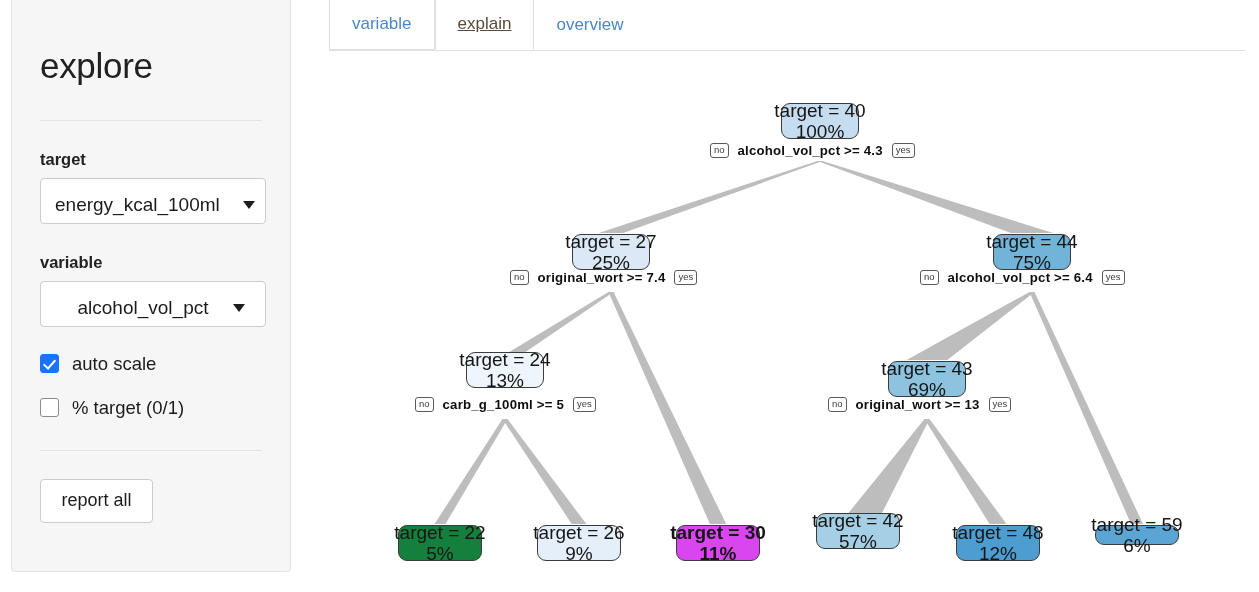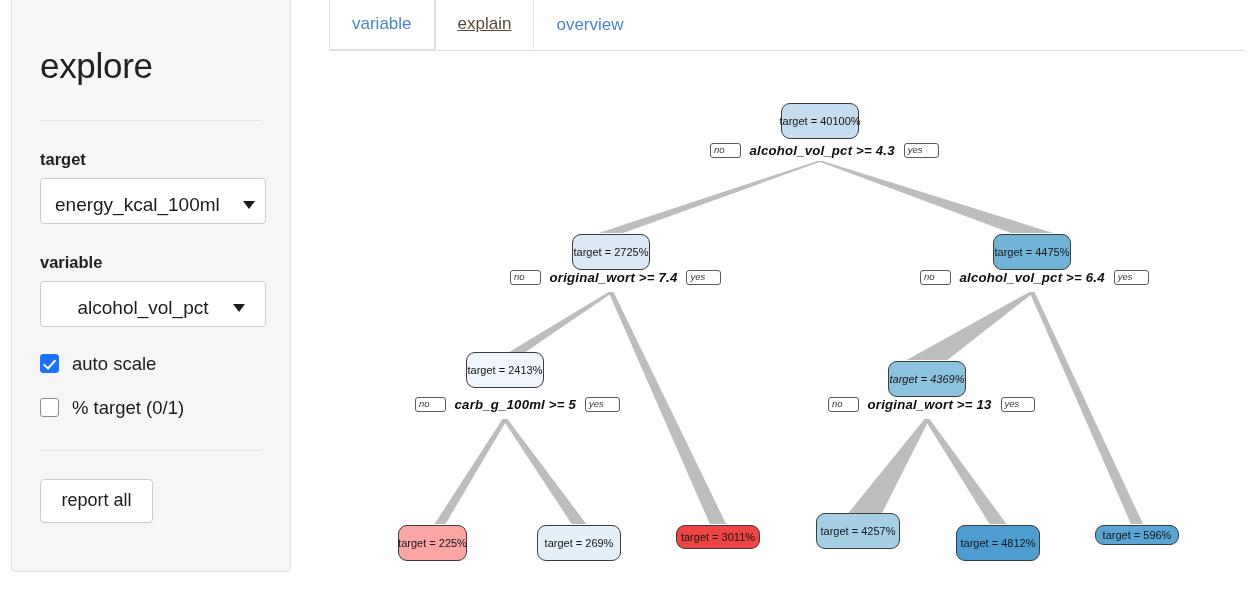--- a/index.html
+++ b/index.html
@@ -167,53 +167,51 @@
   }
   svg.edges {
     position: absolute; left: 0; top: 0;
     width: 930px; height: 541px;
   }
   .node {
     position: absolute;
     border: 1.3px solid #3b3b3b;
     border-radius: 9px;
     display: flex;
-    flex-direction: row;
+    flex-direction: column;
     align-items: center;
     justify-content: center;
     line-height: 1.12;
-    font-size: 11px;
+    font-size: 19px;
     color: #161616;
     z-index: 5;
   }
   .node .nv { white-space: nowrap; }
   .cond {
     position: absolute;
     display: flex;
     align-items: center;
     z-index: 6;
     white-space: nowrap;
   }
   .yn {
     font-size: 9.5px;
-    font-style: italic;
     color: #3b3b3b;
     border: 1px solid #5a5a5a;
     border-radius: 3px;
-    padding: 0px 15px 1px 3px;
+    padding: 0px 3px 1px 3px;
     background: #fff;
     line-height: 1.2;
   }
   .cond-text {
     font-size: 13.2px;
     font-weight: bold;
     color: #0e0e0e;
     margin: 0 9px;
     letter-spacing: 0.2px;
-    font-style: italic;
   }
 </style>
 </head>
 <body>
 
 <div id="app">
 
   <div class="sidebar">
     <div class="panel-title">explore</div>
     <div class="divider"></div>
@@ -280,33 +278,33 @@
           <span class="nv">25%</span>
         </div>
         <div class="node" style="left: 664px; top: 183px; width: 78px; height: 36px; background: rgb(114, 180, 216);">
           <span class="nv">target = 44</span>
           <span class="nv">75%</span>
         </div>
         <div class="node" style="left: 137px; top: 301px; width: 78px; height: 36px; background: rgb(238, 245, 252);">
           <span class="nv">target = 24</span>
           <span class="nv">13%</span>
         </div>
-        <div class="node" style="left: 559px; top: 310px; width: 78px; height: 36px; background: rgb(141, 195, 222); font-style: italic;">
+        <div class="node" style="left: 559px; top: 310px; width: 78px; height: 36px; background: rgb(141, 195, 222);">
           <span class="nv">target = 43</span>
           <span class="nv">69%</span>
         </div>
-        <div class="node" style="left: 69px; top: 474px; width: 69px; height: 36px; background: #fca5a5;">
+        <div class="node" style="left: 69px; top: 474px; width: 84px; height: 36px; background: #15803d;">
           <span class="nv">target = 22</span>
           <span class="nv">5%</span>
         </div>
         <div class="node" style="left: 208px; top: 474px; width: 84px; height: 36px; background: rgb(228, 239, 249);">
           <span class="nv">target = 26</span>
           <span class="nv">9%</span>
         </div>
-        <div class="node" style="left: 347px; top: 474px; width: 84px; height: 24px; background: #ef4444;">
+        <div class="node" style="left: 347px; top: 474px; width: 84px; height: 36px; background: #d946ef; font-weight: bold;">
           <span class="nv">target = 30</span>
           <span class="nv">11%</span>
         </div>
         <div class="node" style="left: 487px; top: 462px; width: 84px; height: 36px; background: rgb(165, 207, 228);">
           <span class="nv">target = 42</span>
           <span class="nv">57%</span>
         </div>
         <div class="node" style="left: 627px; top: 474px; width: 84px; height: 36px; background: rgb(77, 157, 208);">
           <span class="nv">target = 48</span>
           <span class="nv">12%</span>

